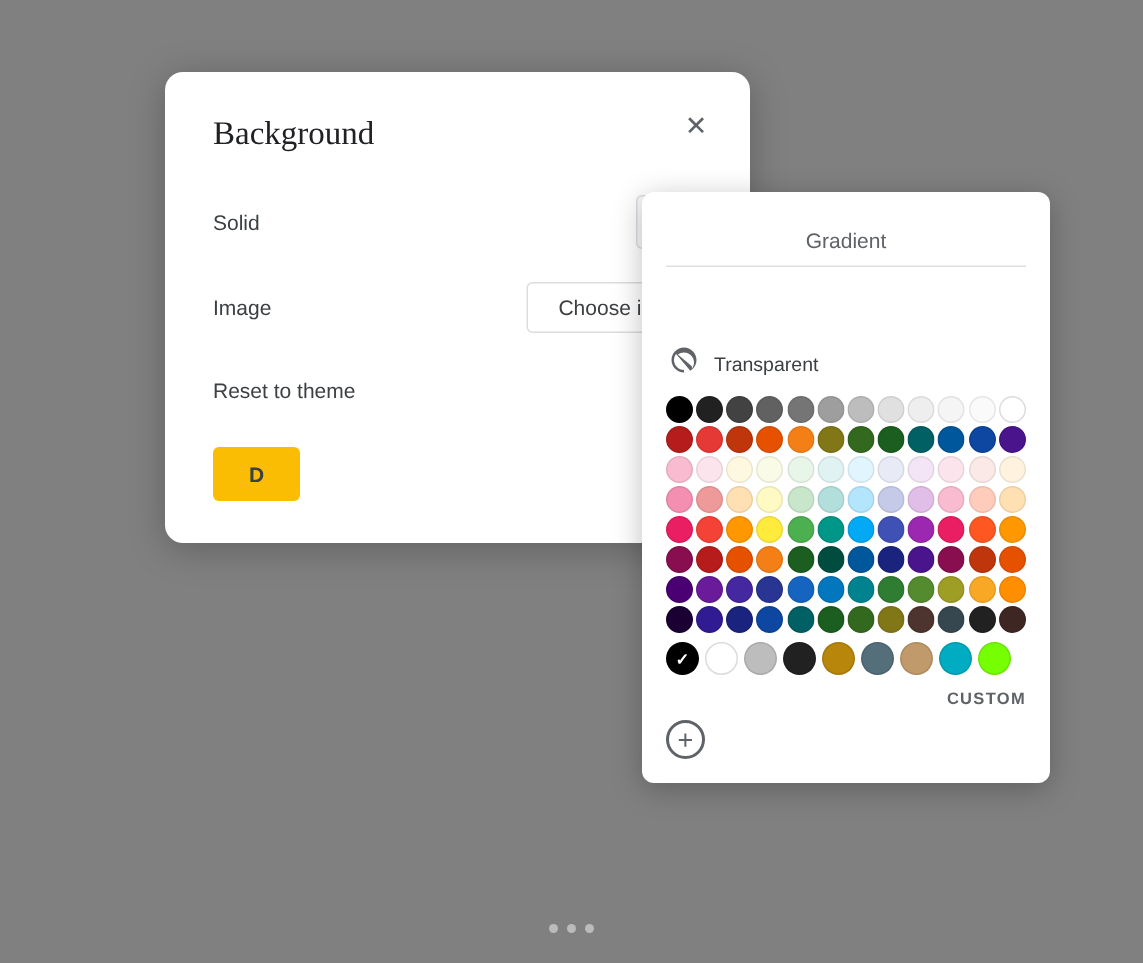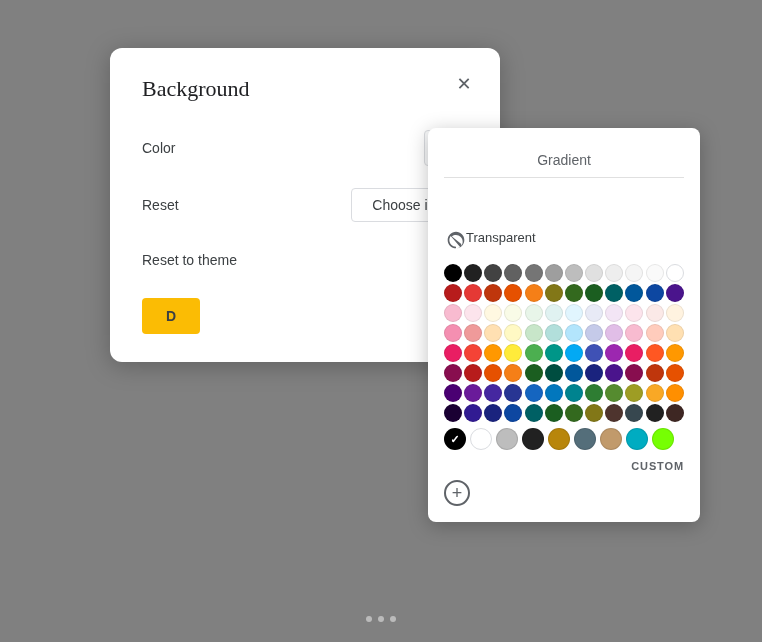--- a/index.html
+++ b/index.html
@@ -174,21 +174,22 @@
       margin-bottom: -1px;
     }
 
     .picker-tab.active {
       color: #1a73e8;
       border-bottom: 2px solid #1a73e8;
     }
 
     .transparent-row {
       display: flex;
-      align-items: flex-start;
+      align-items: flex-end;
+      gap: 10px;
       margin-bottom: 10px;
       padding: 4px 2px;
       margin-top: 48px;
     }
 
     .transparent-icon {
       width: 20px;
       height: 20px;
       color: #5f6368;
     }
@@ -303,29 +304,29 @@
 
 <div style="width:100%;height:100%;background:#808080;position:absolute;top:0;left:0;"></div>
 
 <div class="bg-dialog">
   <h2 class="dialog-title">Background</h2>
   <button class="close-btn">
     <span>✕</span>
   </button>
 
   <div class="dialog-row">
-    <span class="dialog-row-label">Color</span>
+    <span class="dialog-row-label">Solid</span>
     <button class="color-preview-btn">
       <span class="color-preview-swatch"></span>
       <span class="color-preview-arrow">▲</span>
     </button>
   </div>
 
   <div class="dialog-row">
-    <span class="dialog-row-label">Reset</span>
+    <span class="dialog-row-label">Image</span>
     <button class="choose-img-btn">
       <span>Choose ima</span>
     </button>
   </div>
 
   <div class="dialog-row">
     <span class="dialog-row-label">Reset to theme</span>
     <button class="reset-btn">
       <span>Re</span>
     </button>

